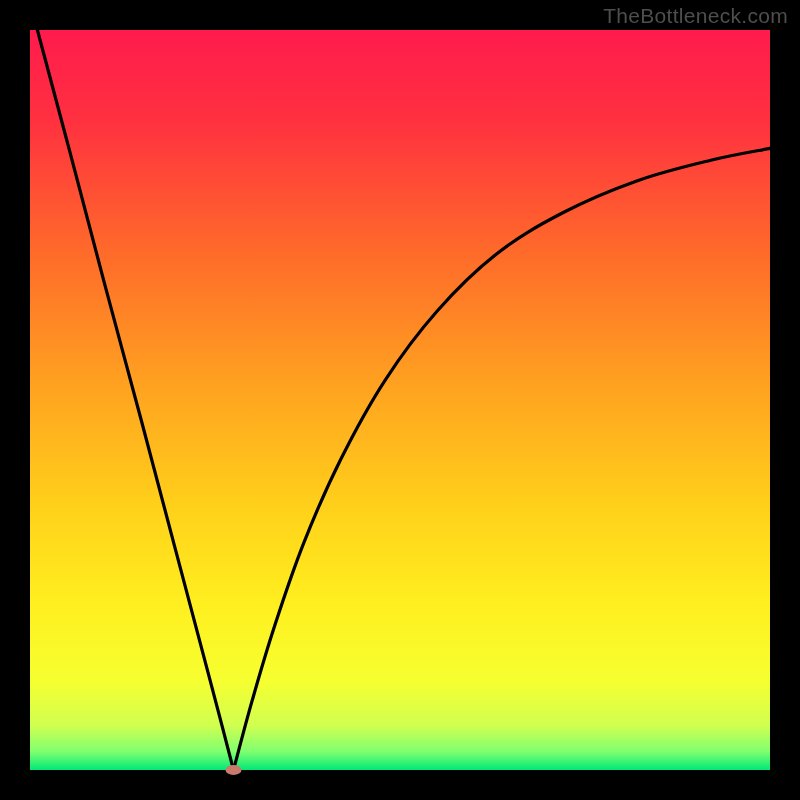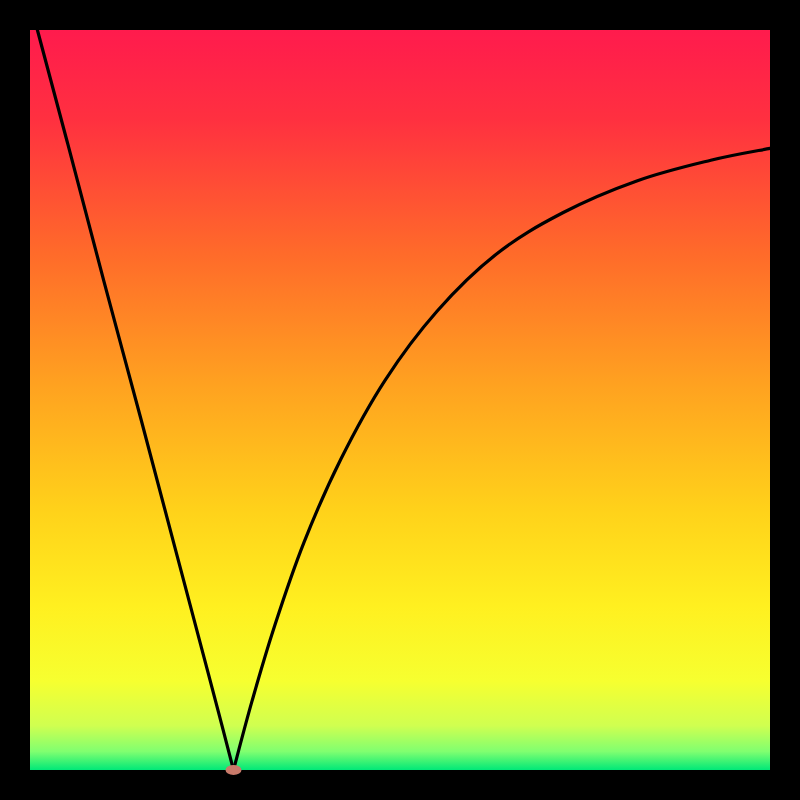--- a/index.html
+++ b/index.html
@@ -46,13 +46,14 @@
           <stop offset="94%" stop-color="#d0ff50"></stop>
           <stop offset="97.5%" stop-color="#80ff70"></stop>
           <stop offset="100%" stop-color="#00e878"></stop>
         </linearGradient>
     </defs>
     <rect id="plot-bg" fill="url(#bg-grad)" x="30" y="30" width="740" height="740"></rect>
     <path id="curve-left" fill="none" stroke="#000" stroke-width="3.2" stroke-linecap="round" d="M 37.4 30 C 42.728 49.980000000000004, 55.012 95.71200000000002, 67 141 C 78.988 186.28799999999998, 90.68 231.51679999999996, 104 281.59999999999997 C 117.32 331.68319999999994, 127.68 369.29, 141 419.24 C 154.32 469.19, 166.012 513.812, 178 559.1 C 189.988 604.388, 199.608 640.6036, 207.6 670.84 C 215.59199999999998 701.0764, 217.738 709.2312000000001, 222.4 727.08 C 227.062 744.9288, 231.50200000000004 762.2744, 233.50000000000003 770"></path>
     <path id="curve-right" fill="none" stroke="#000" stroke-width="3.2" stroke-linecap="round" d="M 233.50000000000003 770 C 236.83 757.6124, 244.674 726.8875999999999, 252 701.18 C 259.326 675.4724, 264.87600000000003 655.6848000000001, 274.20000000000005 627.1800000000001 C 283.52400000000006 598.6752, 291.812 573.0563999999999, 303.8 542.8199999999999 C 315.788 512.5835999999999, 326.148 488.50399999999996, 340.8 459.2 C 355.452 429.896, 367.88399999999996 406.65999999999997, 385.2 380.02 C 402.516 353.38, 417.02000000000004 333.844, 437.00000000000006 311.2 C 456.9800000000001 288.556, 473.556 271.9355999999999, 496.2 254.2199999999999 C 518.8439999999999 236.50439999999992, 537.492 225.96679999999995, 562.8 212.77999999999997 C 588.108 199.5932, 610.16 190.41720000000004, 636.8 180.96000000000004 C 663.4399999999999 171.50280000000004, 686.8240000000001 166.1007999999999, 710.8000000000001 160.2399999999999 C 734.7760000000001 154.37919999999988, 759.344 150.53119999999996, 770 148.39999999999998"></path>
     <ellipse id="min-marker" cx="233.50000000000003" cy="770" rx="8" ry="5" fill="#c97a6a"></ellipse>
   </svg>
+  <div class="watermark">TheBottleneck.com</div>
 </div>
 
 </body></html>

